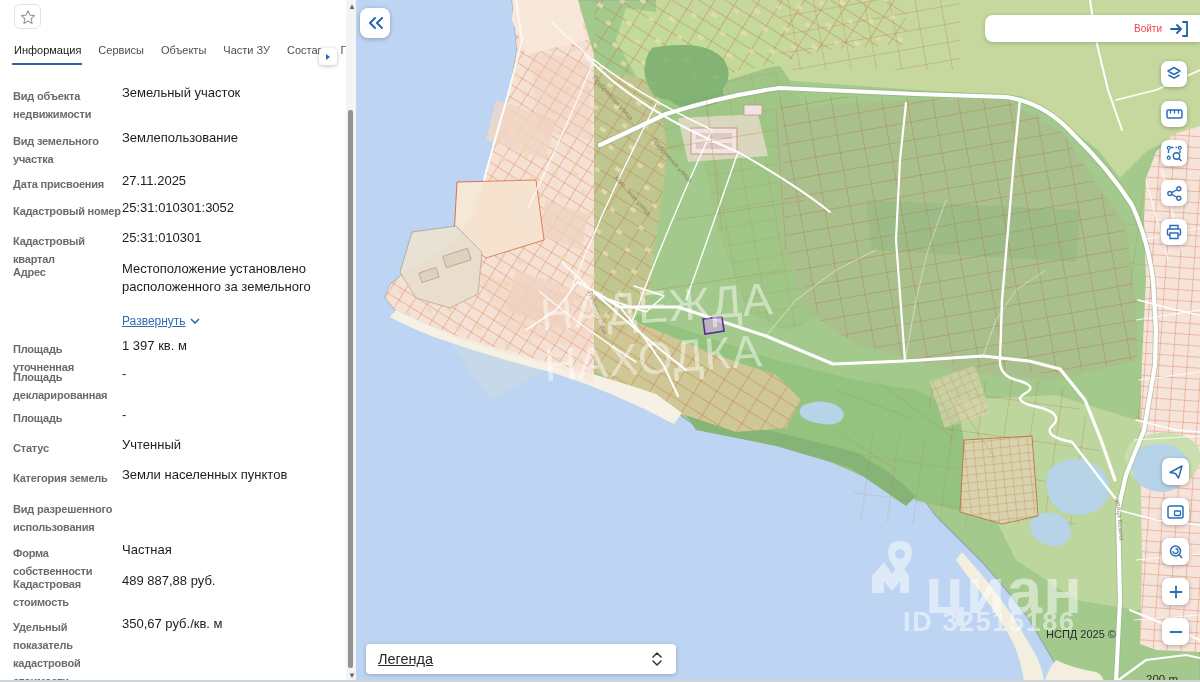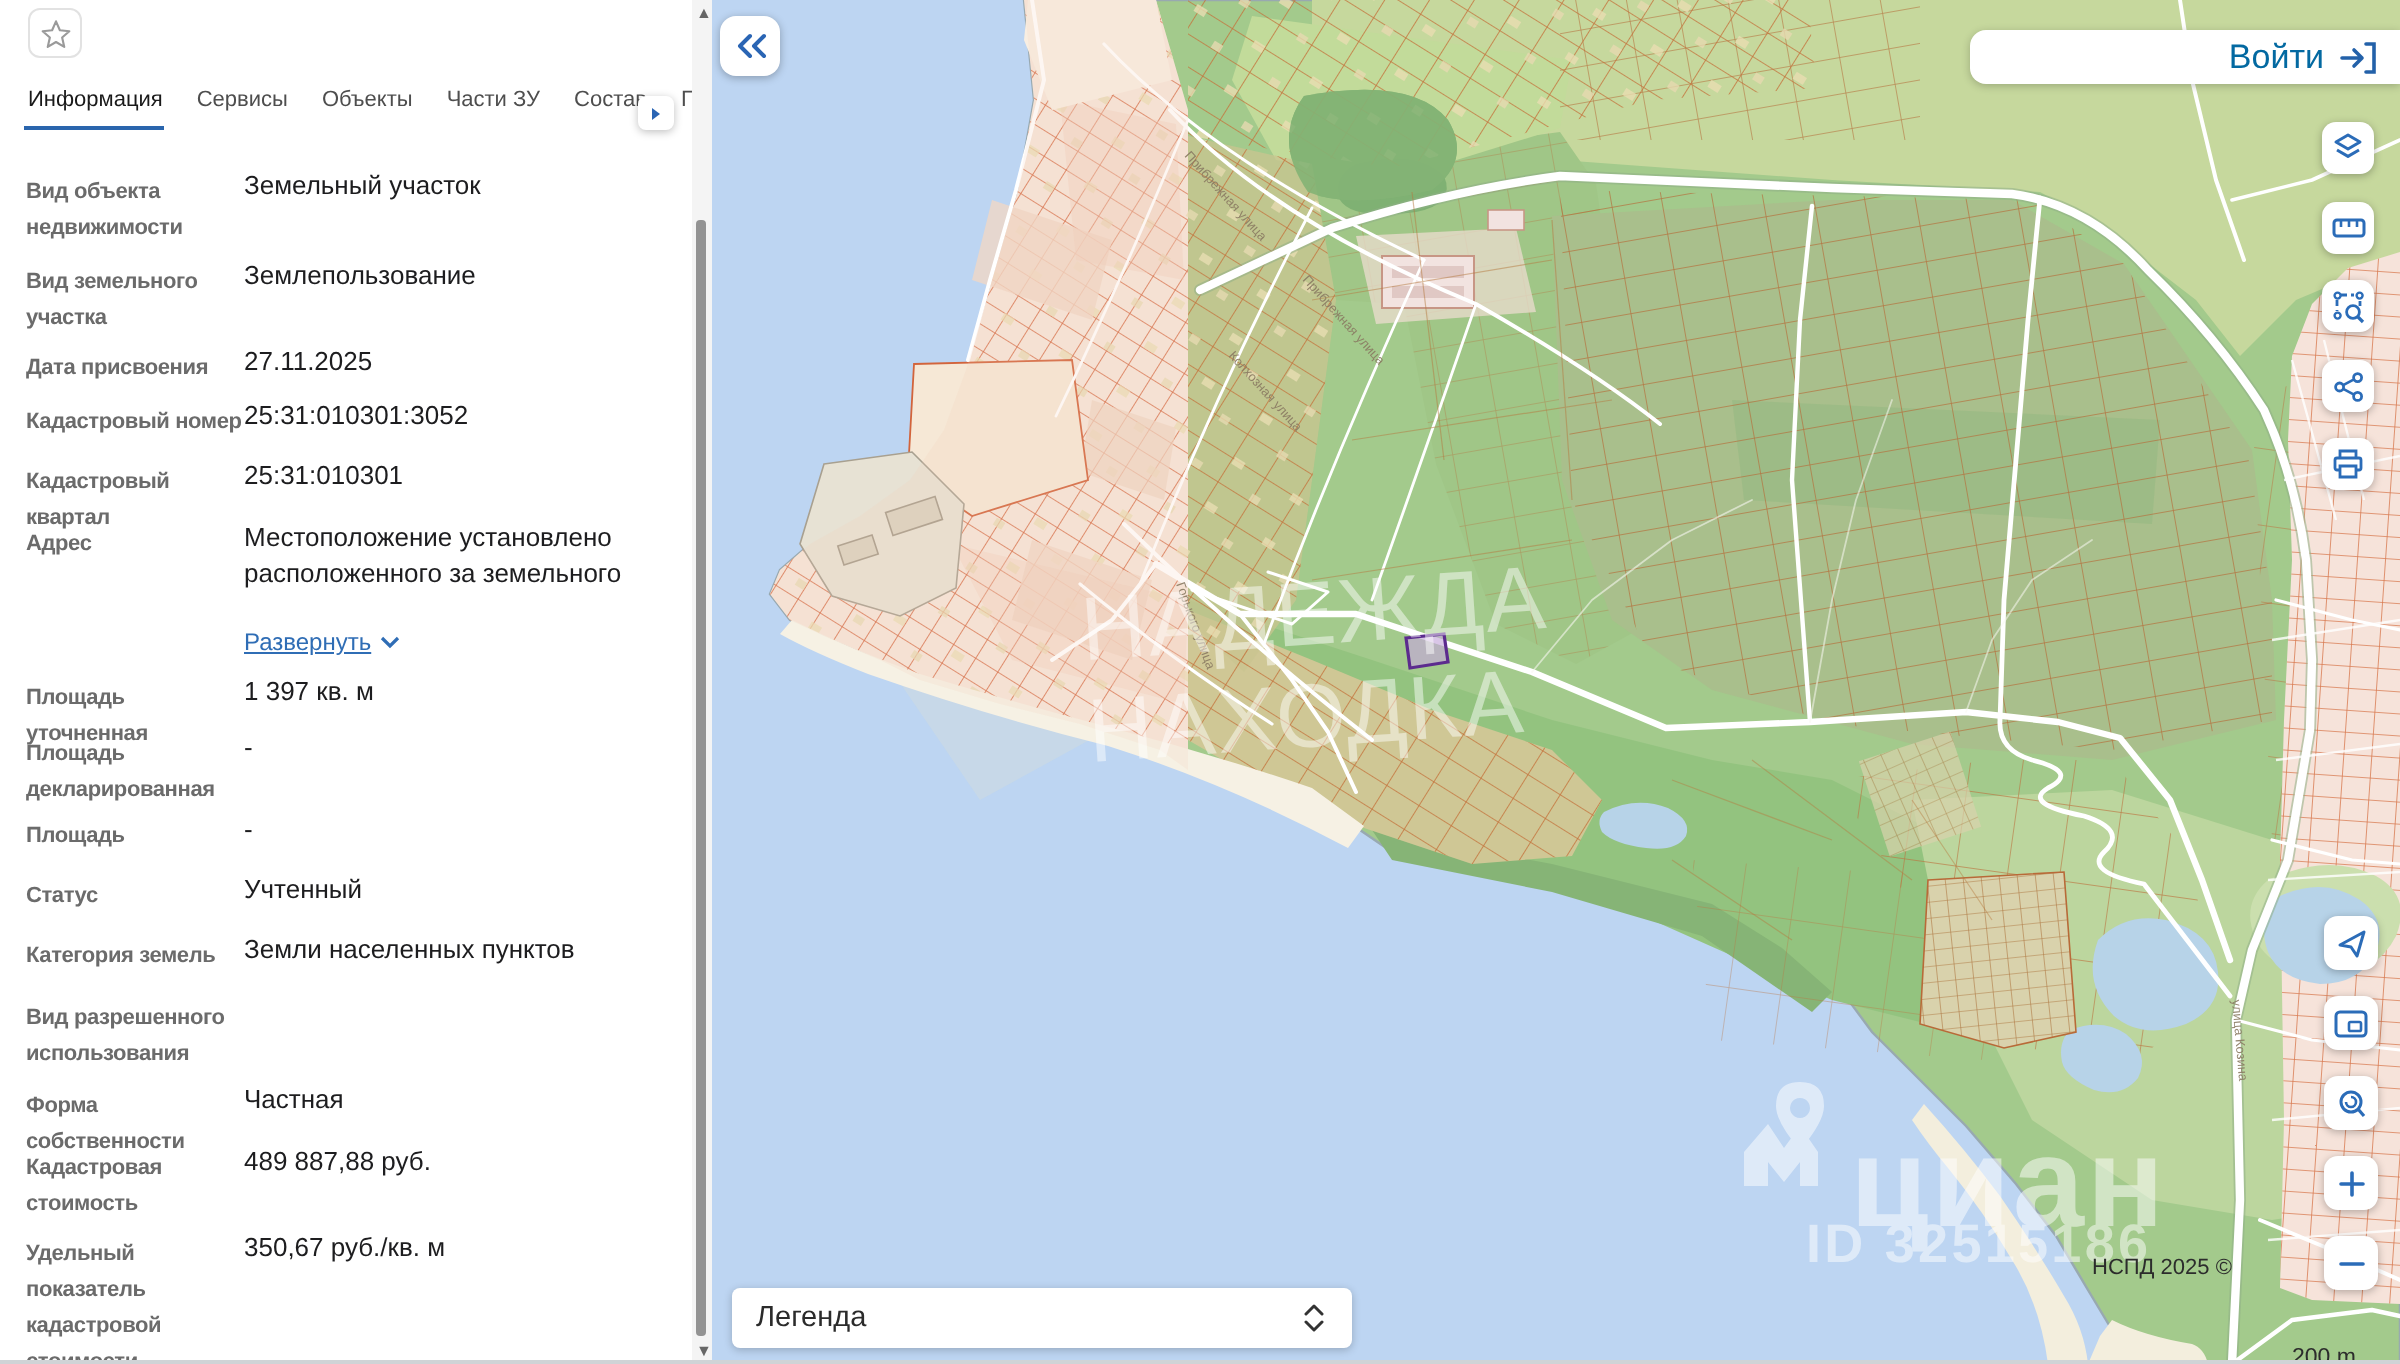--- a/index.html
+++ b/index.html
@@ -13,23 +13,23 @@
 .row { position:absolute; left:13px; width:330px; }
 .lab { position:absolute; left:0; top:3px; width:108px; font-size:11px; color:#6b6b6b; line-height:18px; letter-spacing:-0.2px;font-weight:bold; }
 .val { position:absolute; left:109px; top:0; width:225px; font-size:13px; color:#1d1d1f; line-height:18px; }
 .link { position:absolute; left:122px; font-size:12px; color:#2f6db5; text-decoration:underline; display:flex; align-items:center; }
 .sscroll { position:absolute; right:0px; top:0; width:10px; height:682px; background:#f4f4f4; }
 .sthumb { position:absolute; right:3px; top:110px; width:5px; height:558px; background:#939393; border-radius:2px; }
 .map { position:absolute; left:356px; top:0; width:844px; height:682px; overflow:hidden; }
 .mbtn { position:absolute; background:#fff; border-radius:7px; box-shadow:0 1px 4px rgba(0,0,0,0.28); display:flex; align-items:center; justify-content:center; }
 .collapse { left:4px; top:8px; width:30px; height:30px; border-radius:8px; }
 .loginbar { position:absolute; left:629px; top:15px; width:215px; height:27px; background:#fff; border-radius:8px 0 0 8px; box-shadow:0 1px 4px rgba(0,0,0,0.22); display:flex; align-items:center; justify-content:flex-end; }
-.loginbar span { color:#0369a1; font-size:17px; margin-right:8px; }
+.loginbar span { color:#ef4444; font-size:10px; margin-right:8px; }
 .legend { position:absolute; left:10px; top:644px; width:310px; height:30px; background:#fff; border-radius:4px; box-shadow:0 1px 4px rgba(0,0,0,0.22); display:flex; align-items:center; }
-.legend span { font-size:14.5px; color:#2b2b2b; margin-left:12px; }
+.legend span { font-size:14.5px; color:#2b2b2b; margin-left:12px;text-decoration:underline; }
 .wm { position:absolute; left:186px; top:281px; color:rgba(255,255,255,0.48); font-size:45px; letter-spacing:1px; line-height:51px; transform:rotate(-4deg); white-space:nowrap; z-index:3; }
 .attr { position:absolute; left:690px; top:628px; font-size:11px; color:#2c2c2c; z-index:3; }
 .scale { position:absolute; left:770px; top:673px; width:72px; z-index:3; font-size:11.5px; color:#2c2c2c; text-align:center; }
 .scalebar { margin-top:1px; height:5px; border-left:1px solid #777; border-right:1px solid #777; border-bottom:1px solid #777; background:rgba(255,255,255,0.45); }
 .btmline { position:absolute; left:0; top:680px; width:1200px; height:2px; background:#d0d3d6; z-index:9; }
 </style></head>
 <body>
 <div class="map">
 <svg width="844" height="682" viewBox="0 0 844 682" style="position:absolute;left:0;top:0">
 <defs>

